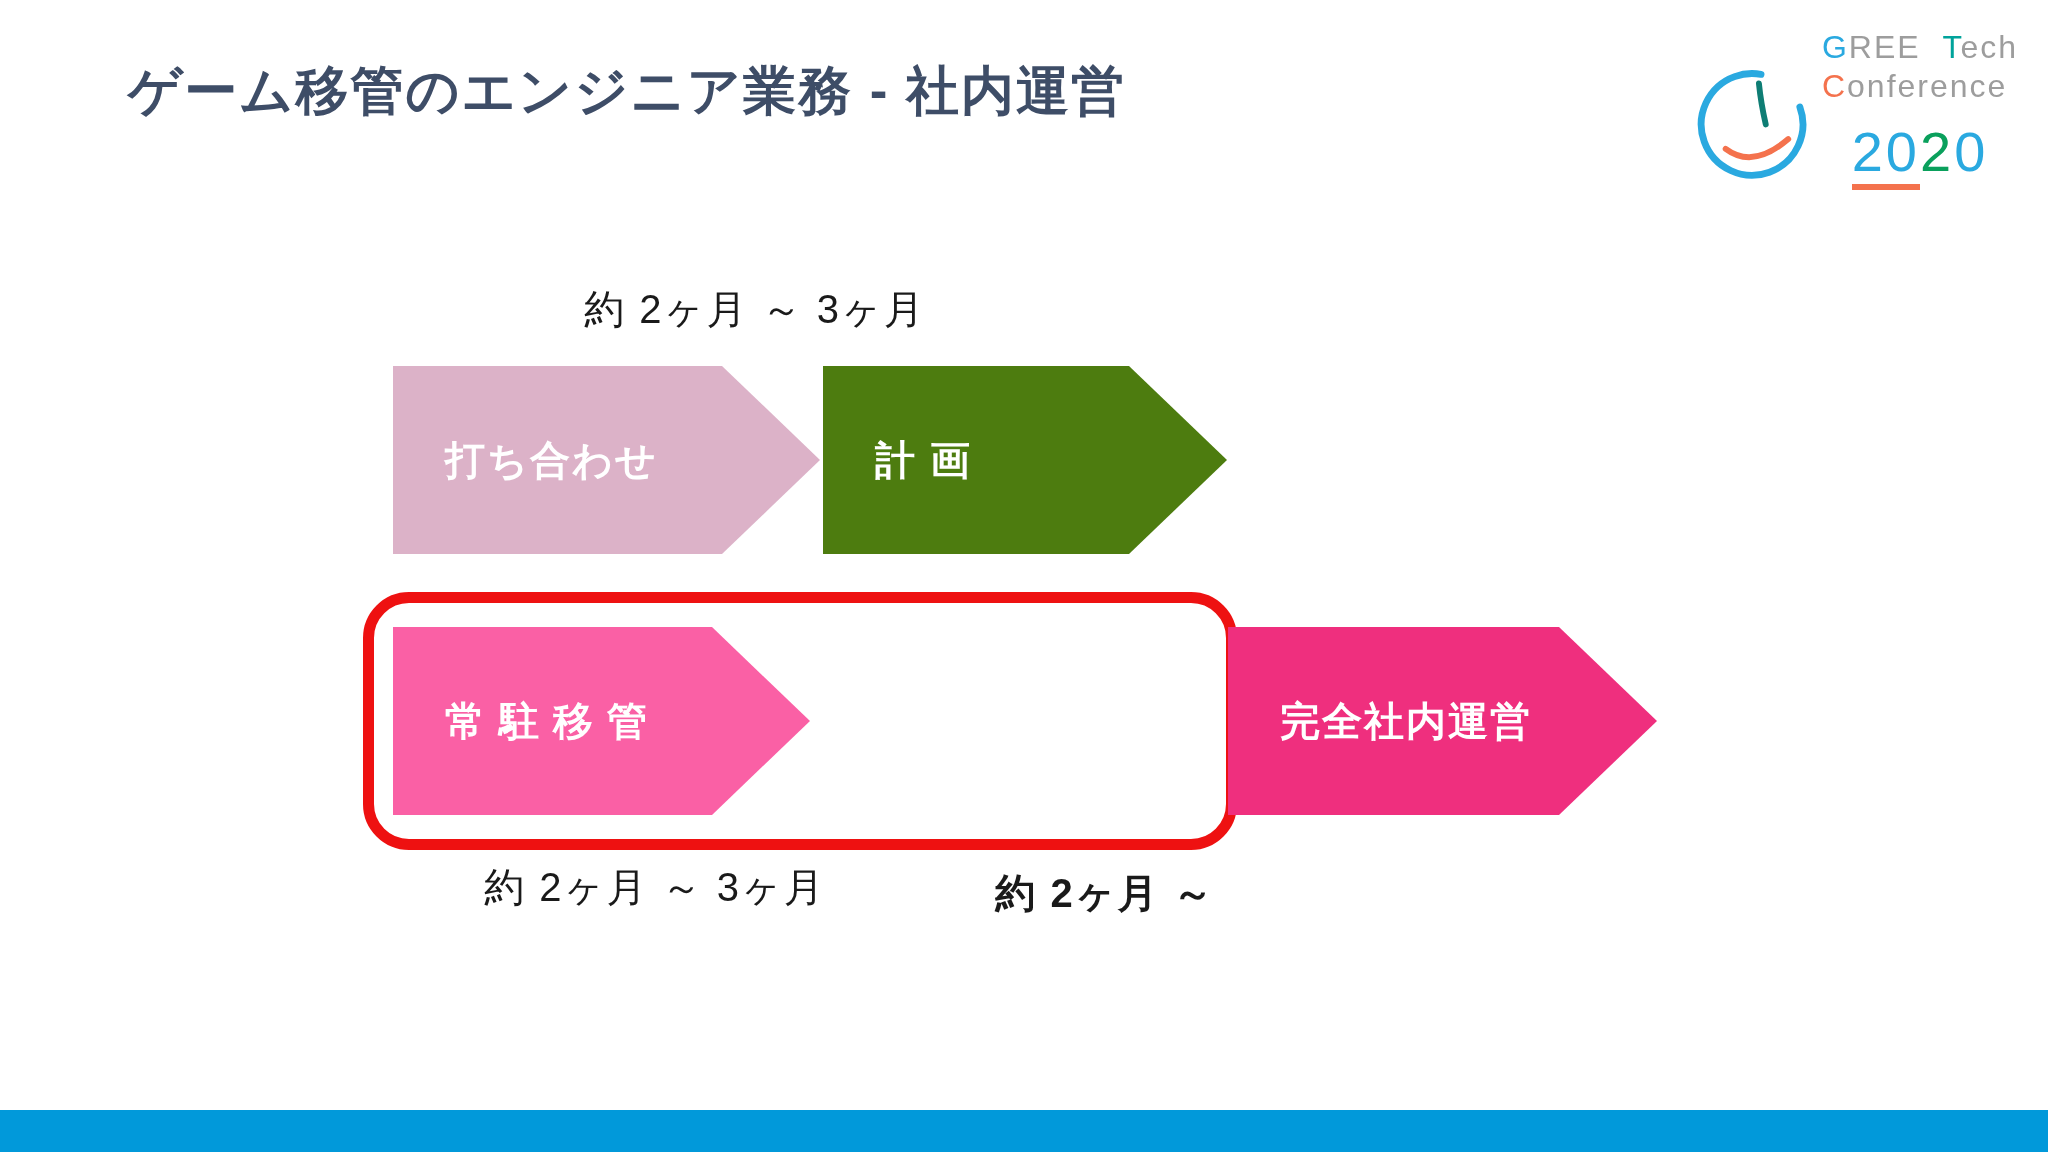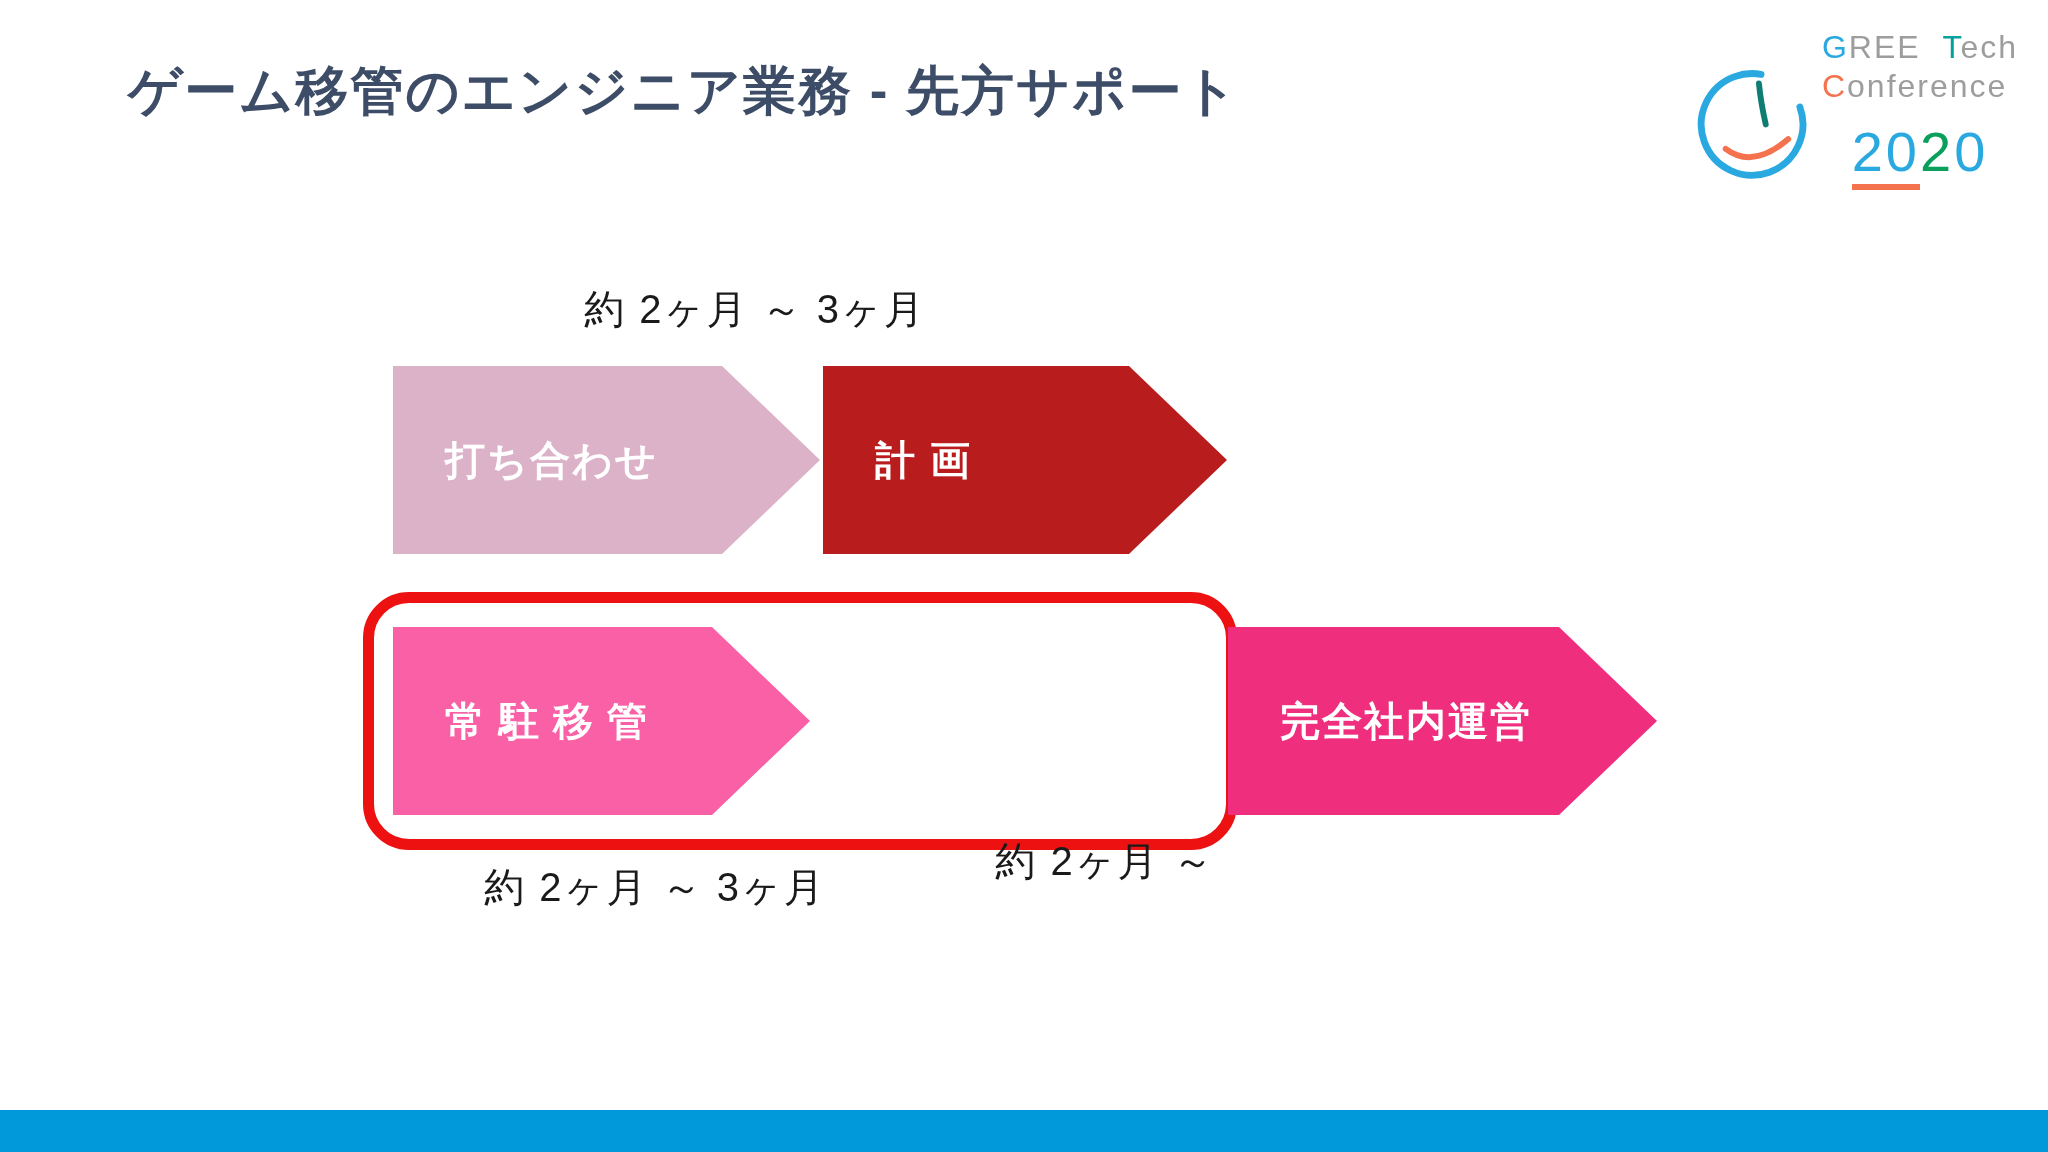--- a/index.html
+++ b/index.html
@@ -32,50 +32,50 @@
   
   .chev{
     position:absolute;
     clip-path:polygon(0 0, calc(100% - 98px) 0, 100% 50%, calc(100% - 98px) 100%, 0 100%);
     display:flex;flex-direction:column;justify-content:center;align-items:flex-start;
     color:#ffffff;font-weight:bold;font-size:40px;
     padding-left:52px;box-sizing:border-box;letter-spacing:2px;
   }
   .chev .l2{margin-top:18px;}
   .chev-meeting {left:393px;top:366px;width:427px;height:188px;background:#dcb2c8;}
-  .chev-plan    {left:823px;top:366px;width:404px;height:188px;background:#b91c1c;}
+  .chev-plan    {left:823px;top:366px;width:404px;height:188px;background:#4d7c0f;}
   .chev-resident{left:393px;top:627px;width:417px;height:188px;background:#fa60a5;font-family:Liberation Serif, serif;}
   .chev-inhouse {left:823px;top:627px;width:397px;height:188px;background:#f2479a;}
   .chev-full    {left:1228px;top:627px;width:429px;height:188px;background:#ef2f7e;justify-content:center;}
   
   .highlight{
     position:absolute;left:363px;top:592px;width:874px;height:258px;
     border:11px solid #ee1111;border-radius:46px;box-sizing:border-box;
     background:transparent;
   }
   
   .duration{
     position:absolute;font-size:40px;color:#1a1a1a;
     text-align:center;white-space:nowrap;letter-spacing:2px;
   }
   .duration-top   {left:430px;top:282px;width:650px;}
   .duration-bot-1 {left:330px;top:860px;width:650px;}
-  .duration-bot-2 {left:780px;top:834px;width:650px;}
+  .duration-bot-2 {left:780px;top:866px;width:650px;font-weight:bold;}
   
   .footer-bar{
     position:absolute;left:0;top:1110px;width:2048px;height:42px;
     background:#0199da;
   }
 </style>
 </head>
 <body>
 
 <div class="slide">
 
-  <div class="slide-title">ゲーム移管のエンジニア業務 - 先方サポート</div>
+  <div class="slide-title">ゲーム移管のエンジニア業務 - 社内運営</div>
 
   <div class="logo">
     <svg class="logo-mark" viewBox="0 0 120 135" xmlns="http://www.w3.org/2000/svg">
       <circle cx="57" cy="72" r="52" fill="none" stroke="#2aa9e0" stroke-width="7" stroke-linecap="round" stroke-dasharray="272 55" transform="rotate(-20 57 72)"></circle>
       <path d="M 64 30 Q 66 50 71 72" fill="none" stroke="#0e7d74" stroke-width="6" stroke-linecap="round"></path>
       <path d="M 30 97 Q 58 118 94 87" fill="none" stroke="#f4724d" stroke-width="6" stroke-linecap="round"></path>
     </svg>
     <div class="logo-text">
       <div class="logo-line"><span class="c-blue">G</span><span>REE</span>&nbsp;&nbsp;<span class="c-teal">T</span><span>ech</span></div>
       <div class="logo-line"><span class="c-orange">C</span><span>onference</span></div>

